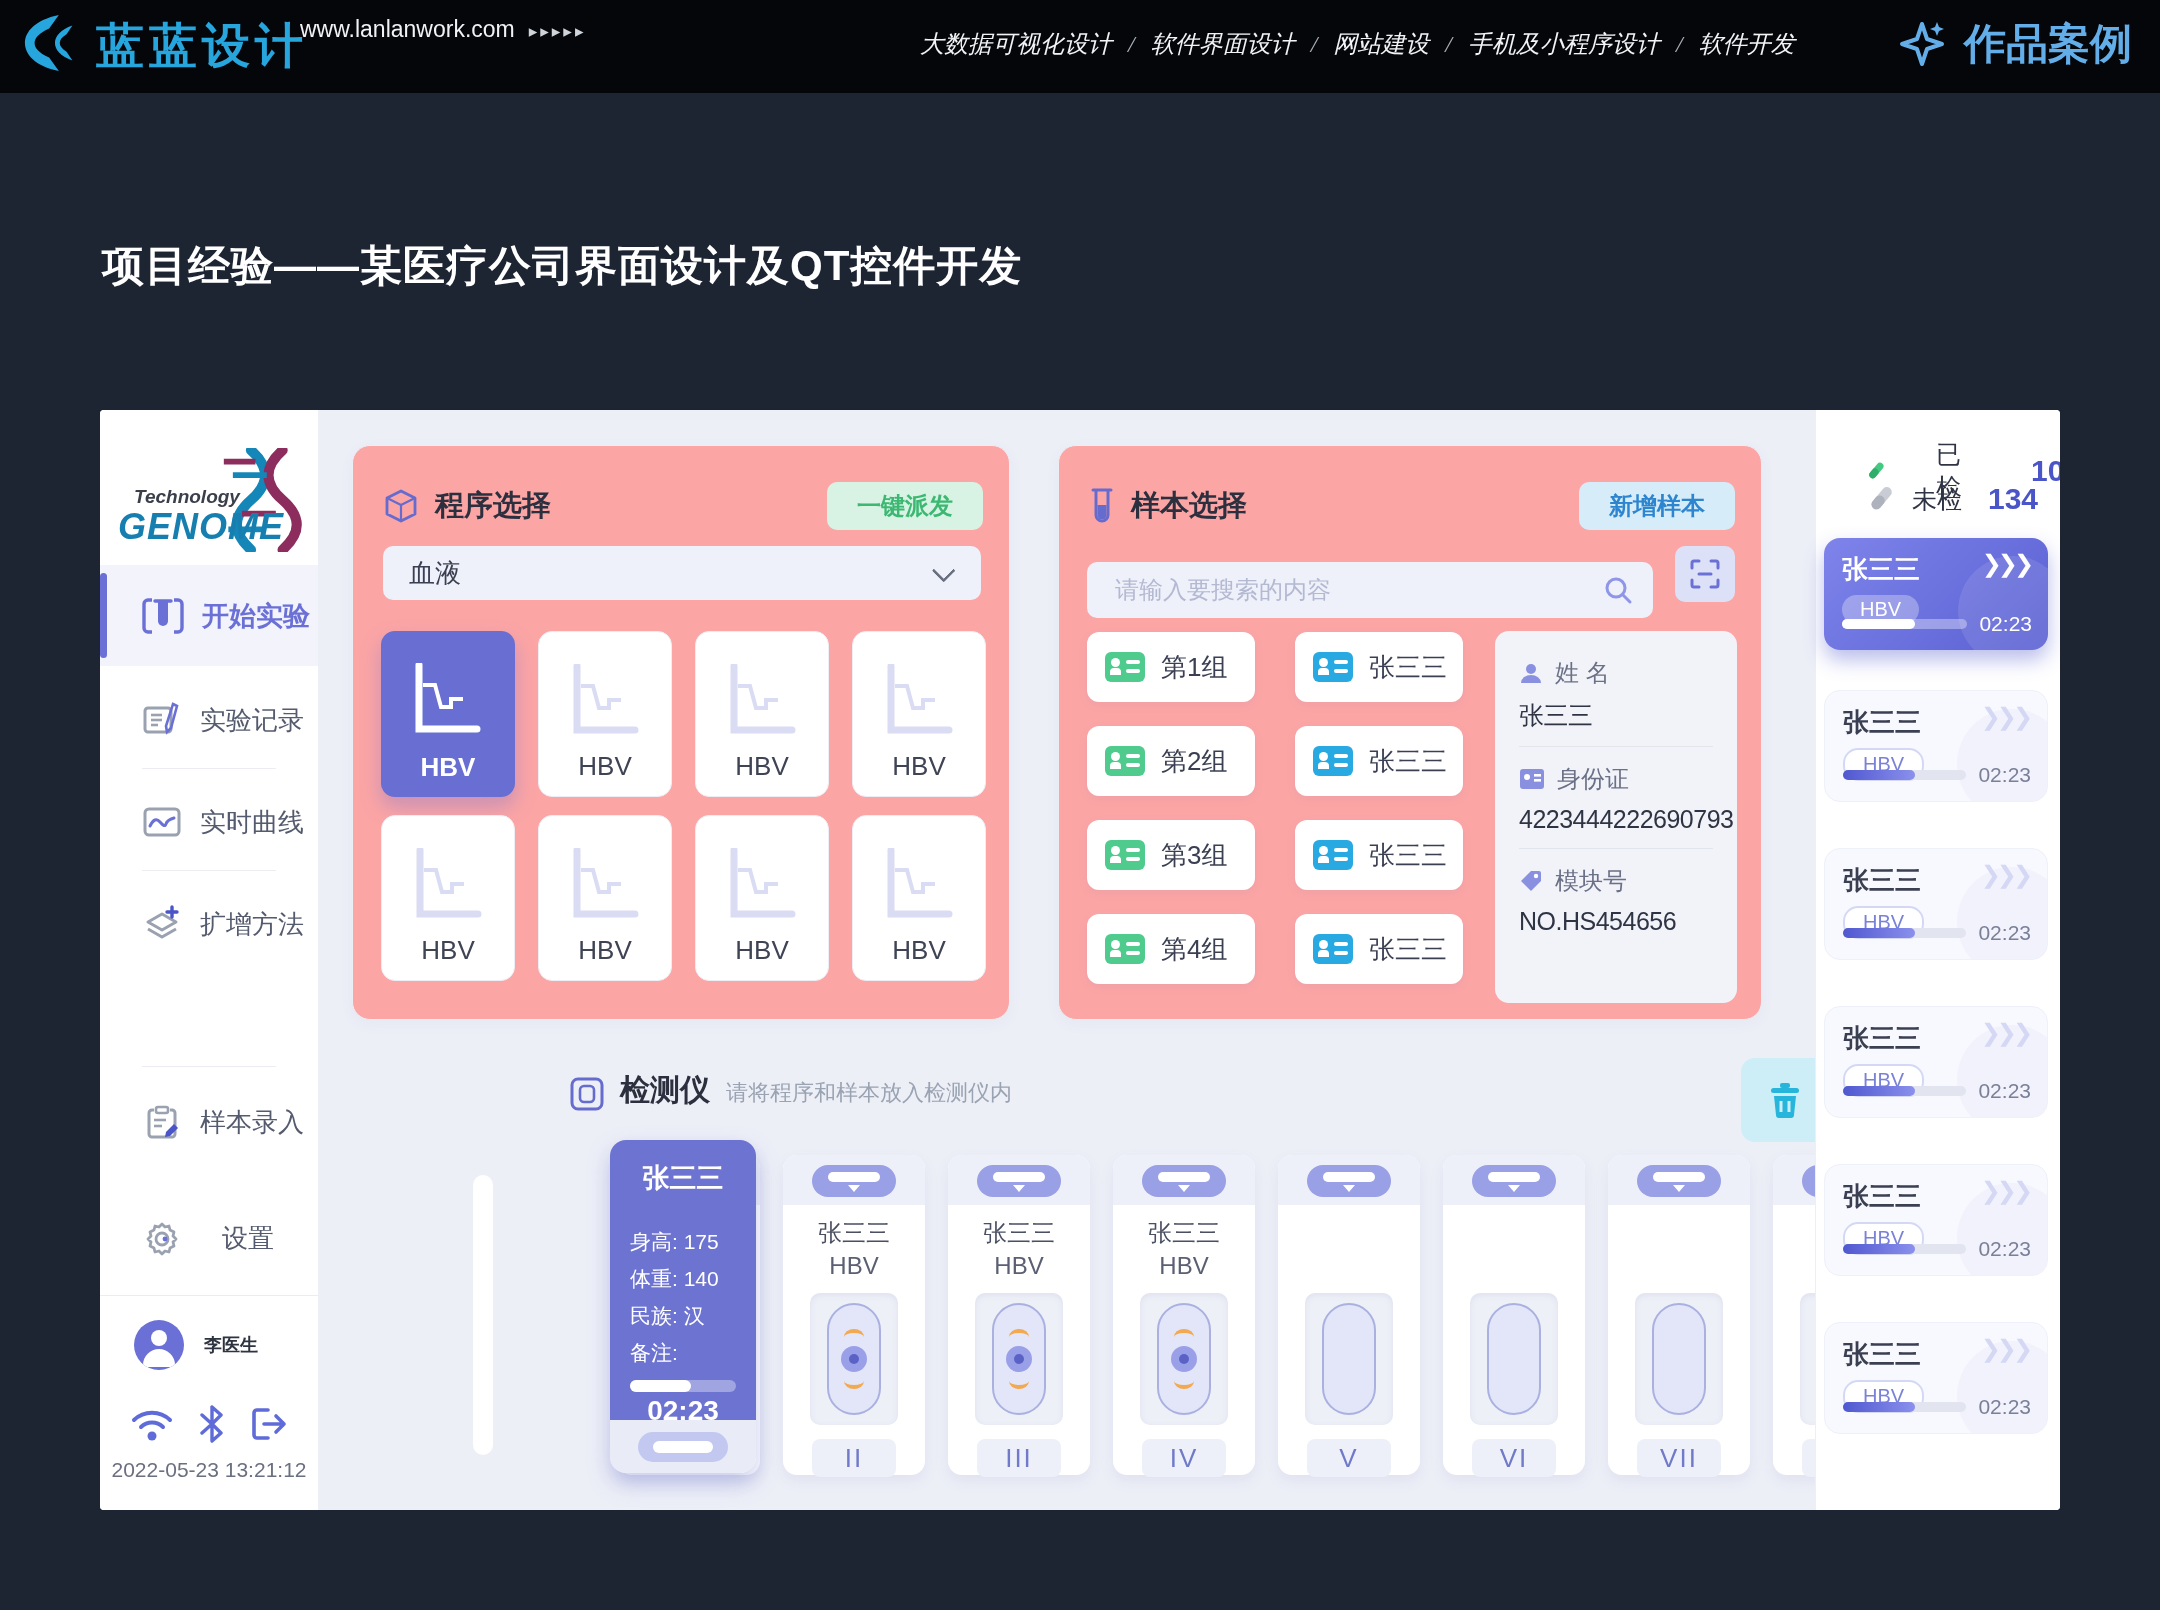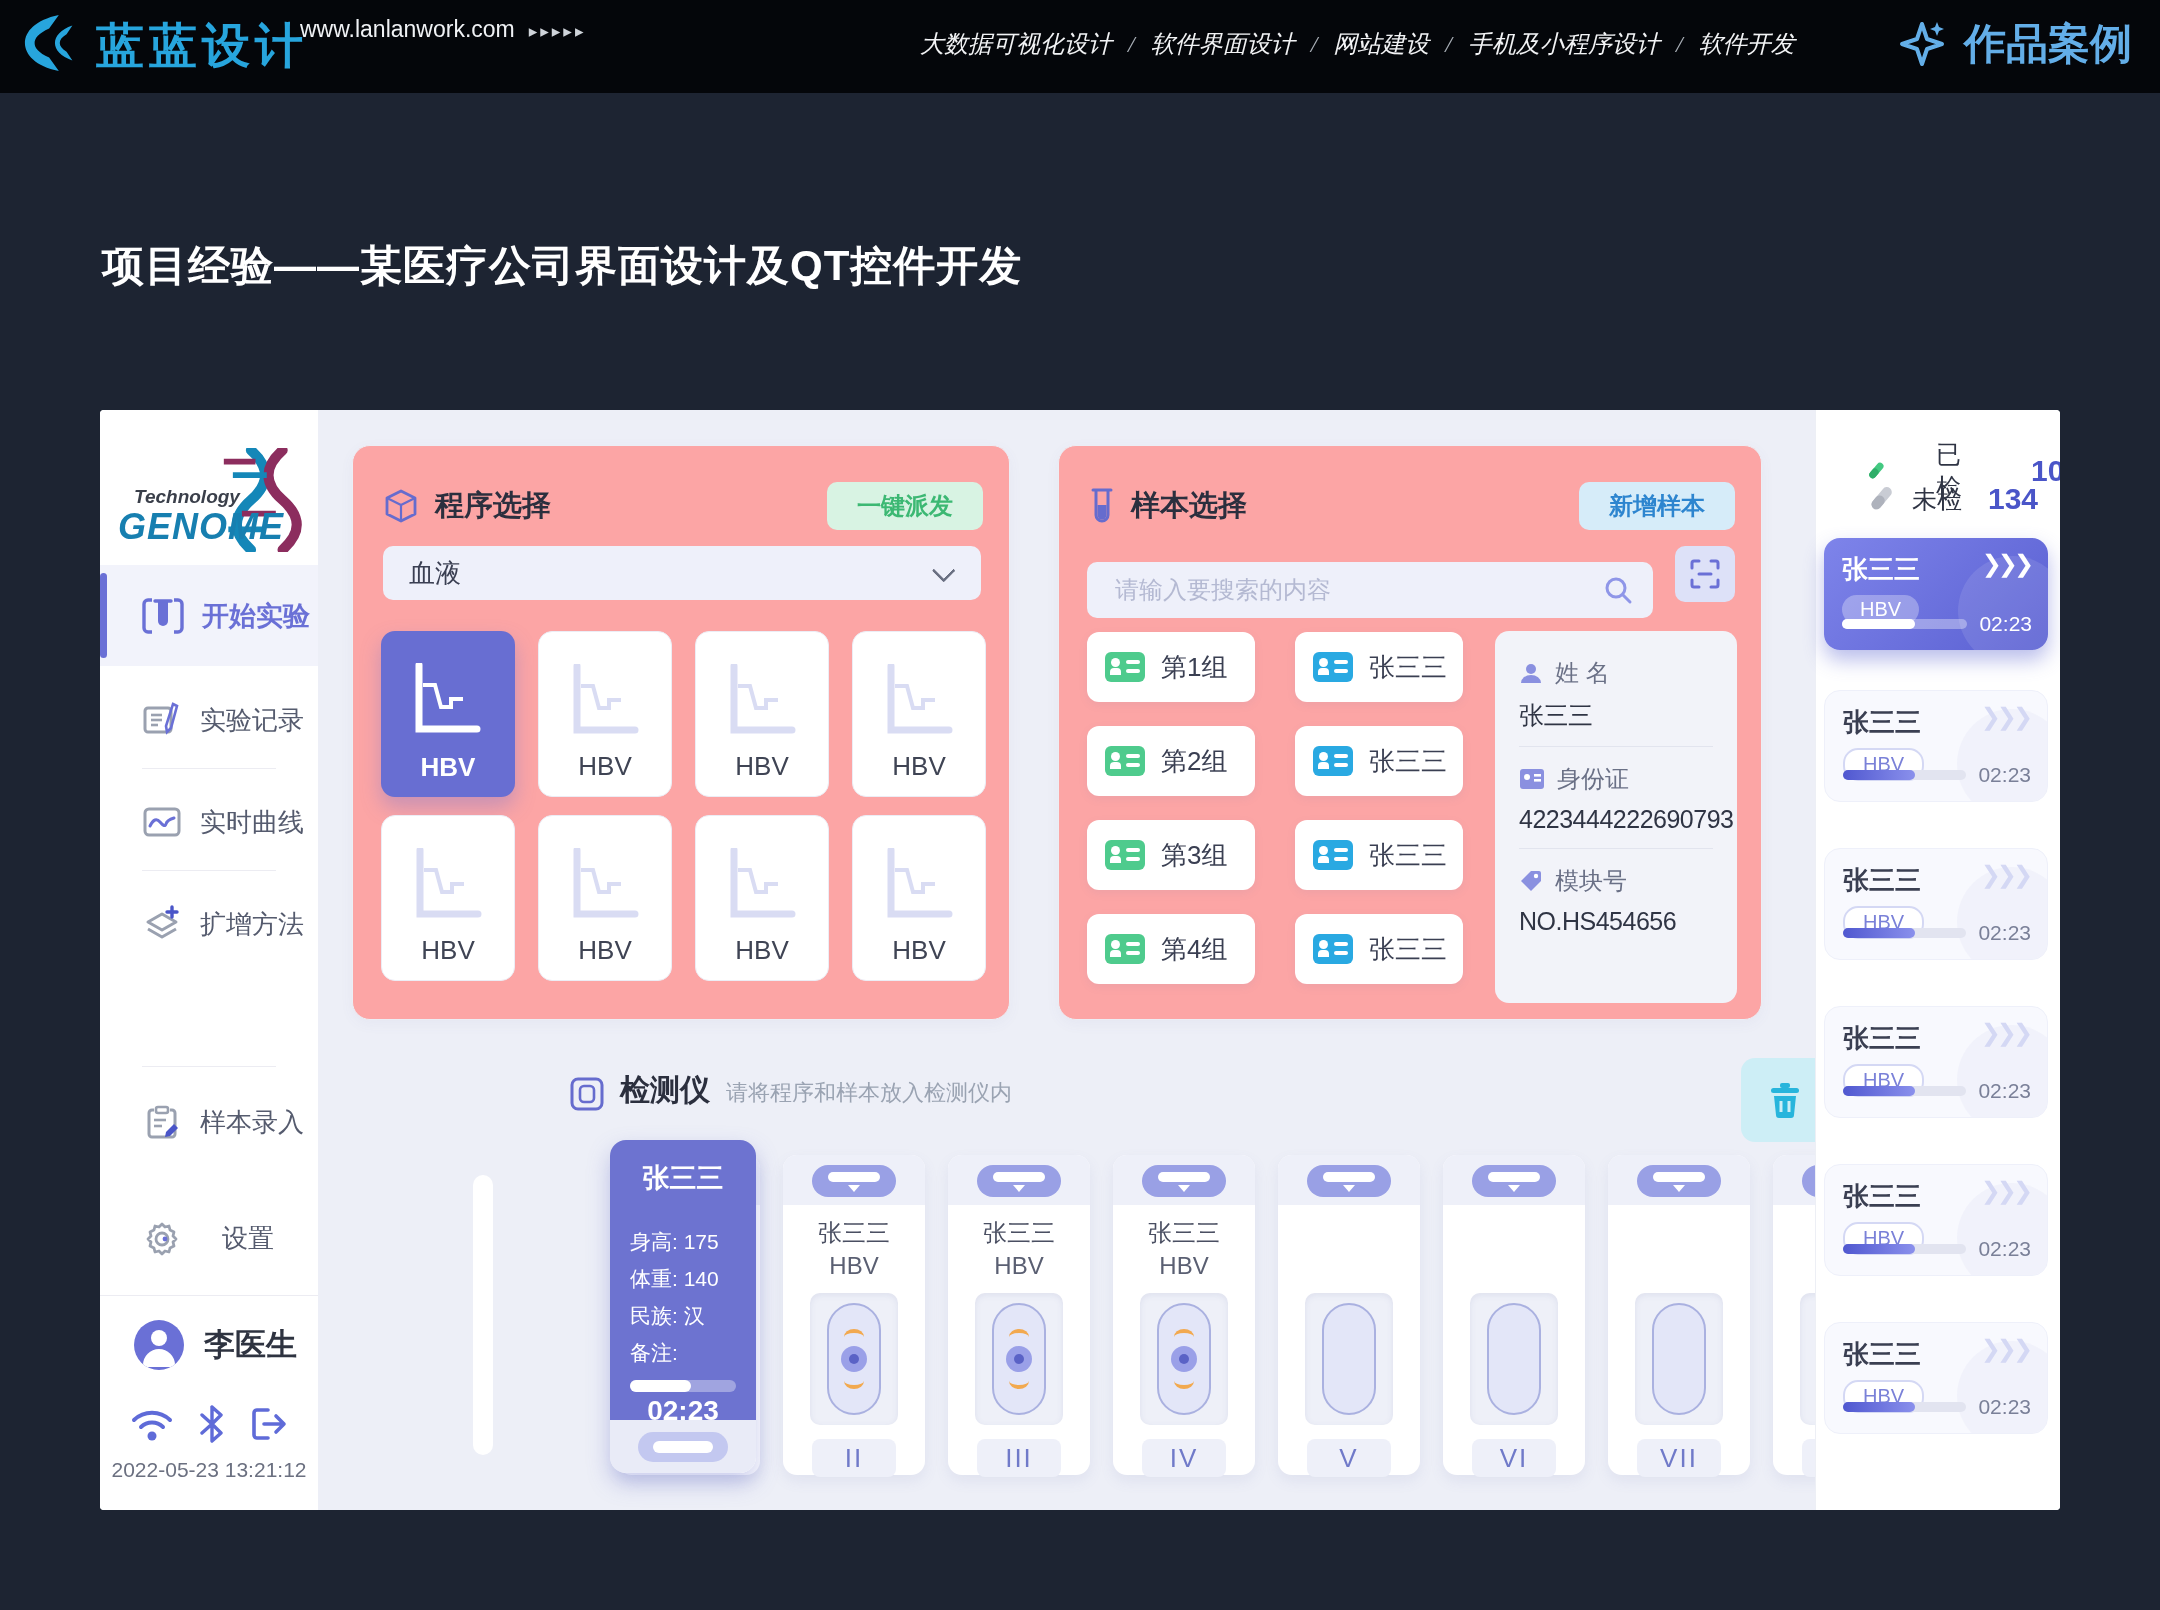--- a/index.html
+++ b/index.html
@@ -29,21 +29,21 @@
   .nav-active .bar{position:absolute;left:0;top:8px;width:7px;height:85px;background:#6a70d6;border-radius:4px;}
   .nav-active .lbl{font-size:27px;font-weight:bold;color:#6a70d6;}
   .nav-item{position:absolute;left:0;width:218px;height:72px;display:flex;align-items:center;gap:18px;padding-left:42px;box-sizing:border-box;}
   .nav-item .lbl{font-size:26px;color:#555b6e;}
   .nav-div{position:absolute;left:42px;width:134px;height:1px;background:#ececf2;}
   .side-sec{position:absolute;left:0;top:885px;width:218px;height:1px;background:#ececf2;}
   .user-row{position:absolute;left:34px;top:910px;display:flex;align-items:center;gap:20px;}
   .avatar{width:50px;height:50px;border-radius:50%;background:#6a70d6;position:relative;overflow:hidden;}
   .avatar .head{position:absolute;left:17px;top:10px;width:16px;height:16px;border-radius:50%;background:#fff;}
   .avatar .body{position:absolute;left:9px;top:29px;width:32px;height:18px;border-radius:16px 16px 0 0;background:#fff;}
-  .user-name{font-size:31px;font-weight:bold;color:#2e3340;}
+  .user-name{font-size:18px;font-weight:bold;color:#2e3340;}
   .conn-row{position:absolute;left:30px;top:995px;width:160px;display:flex;justify-content:space-between;align-items:center;}
   .stamp{position:absolute;left:0;top:1048px;width:218px;text-align:center;font-size:21px;color:#6b7080;}
   
   .main{position:absolute;left:218px;top:0;width:1497px;height:1100px;background:#edeff7;}
   .panel{position:absolute;background:#fca5a5;border:1px solid #eceef5;border-radius:18px;box-sizing:border-box;box-shadow:0 4px 14px rgba(90,100,160,.05);}
   .panel-head{position:absolute;left:30px;top:40px;display:flex;align-items:center;gap:16px;}
   .panel-title{font-size:29px;font-weight:bold;color:#2b2f3e;}
   .pill-btn{position:absolute;right:26px;top:36px;height:48px;padding:0 30px;border-radius:10px;font-size:24px;font-weight:bold;display:flex;align-items:center;}
   .btn-green{background:#d8f3e3;color:#3cb873;}
   .btn-blue{background:#d6ecf9;color:#2d85cf;}

